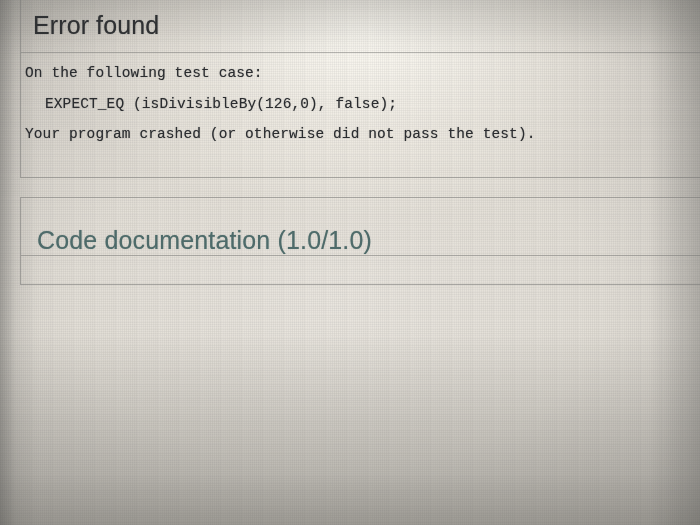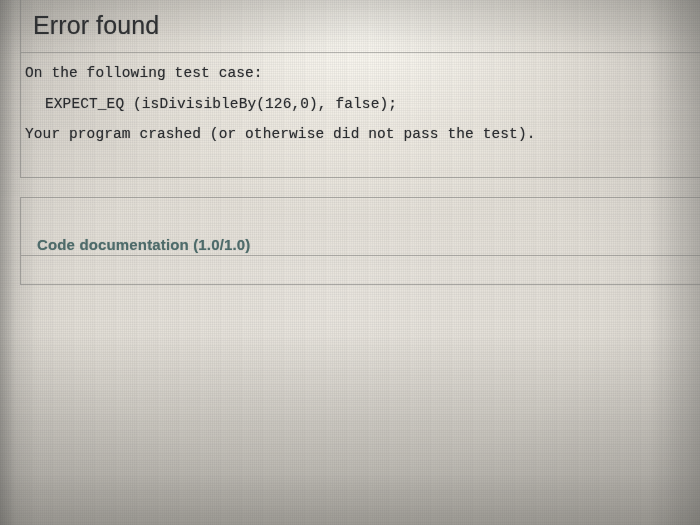--- a/index.html
+++ b/index.html
@@ -124,22 +124,22 @@
     text-shadow: 0 0 1.0px rgba(55,57,60,0.5);
   }
   .code-line:last-child { margin-bottom: 0; }
   .code-line.indented { padding-left: 20px; }
 
   
   #doc-panel { top: 197px; height: 88px; }
   #doc-panel .panel-head { height: 58px; padding-left: 16px; }
 
   #doc-title {
-    font-size: 15px;
-    font-weight: 700;
+    font-size: 25px;
+    font-weight: 400;
     color: #4e6b6a;
     letter-spacing: 0.15px;
     text-shadow: 0 0 1.0px rgba(78,107,106,0.5);
     margin-top: 48px;
   }
 
   #doc-panel .panel-body { height: 28px; }
 
   
   #page { filter: blur(0.34px); }

